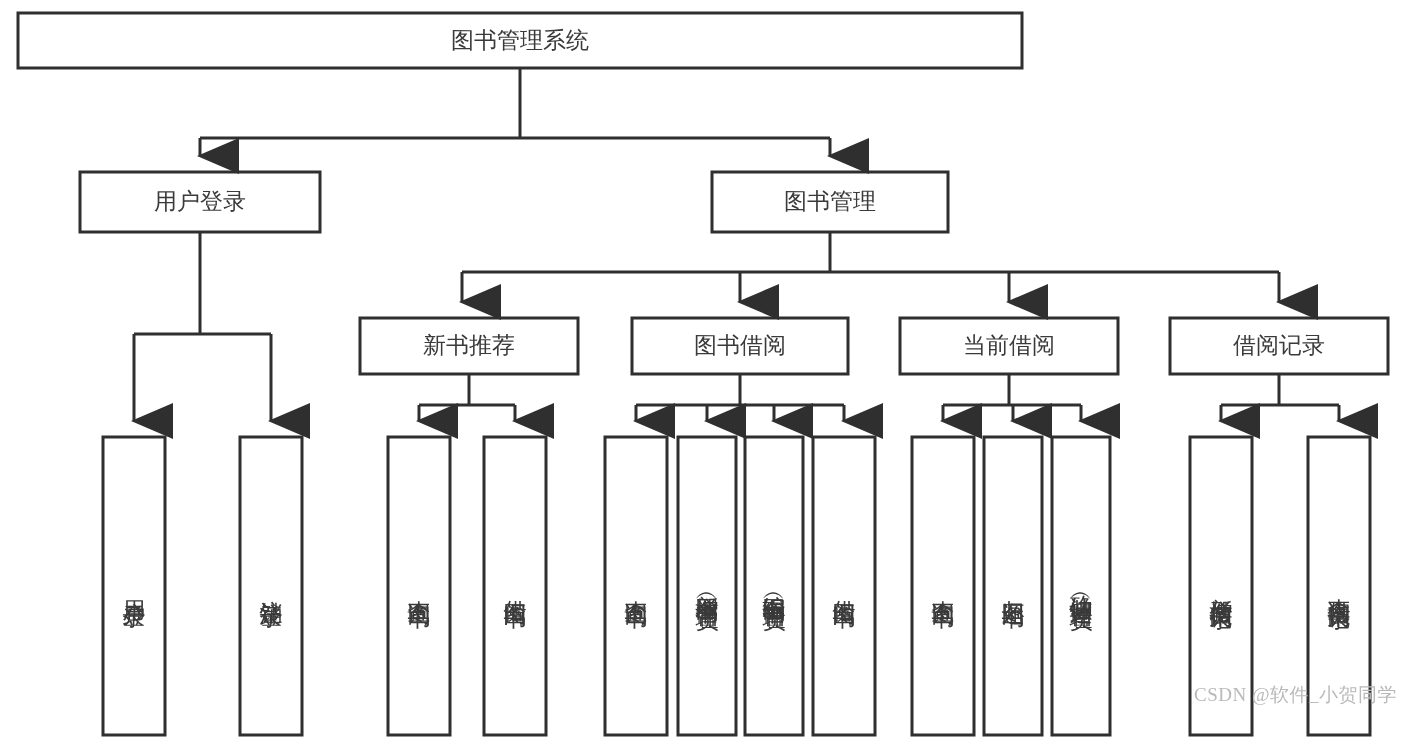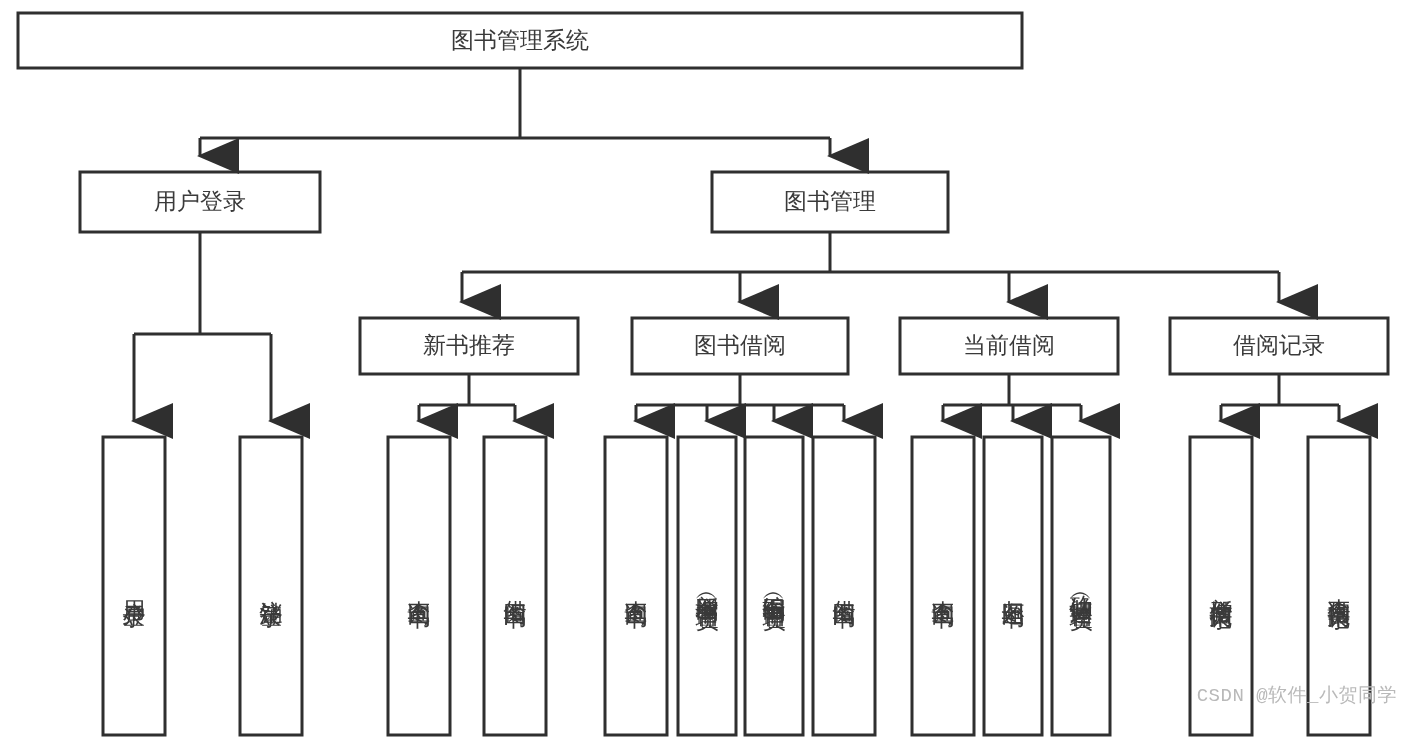--- a/index.html
+++ b/index.html
@@ -61,21 +61,21 @@
     text-align: center;
     display: flex;
     align-items: center;
     justify-content: center;
     pointer-events: none;
   }
   .watermark {
     position: absolute;
     right: 8px;
     bottom: 4px;
-    font-family: Liberation Mono, monospace;
+    font-family: Liberation Serif, serif;
     font-size: 19px;
     color: #b9b9b9;
     white-space: nowrap;
     letter-spacing: 0.5px;
   }
 </style>
 </head>
 <body>
 
 <div id="diagram-root">

